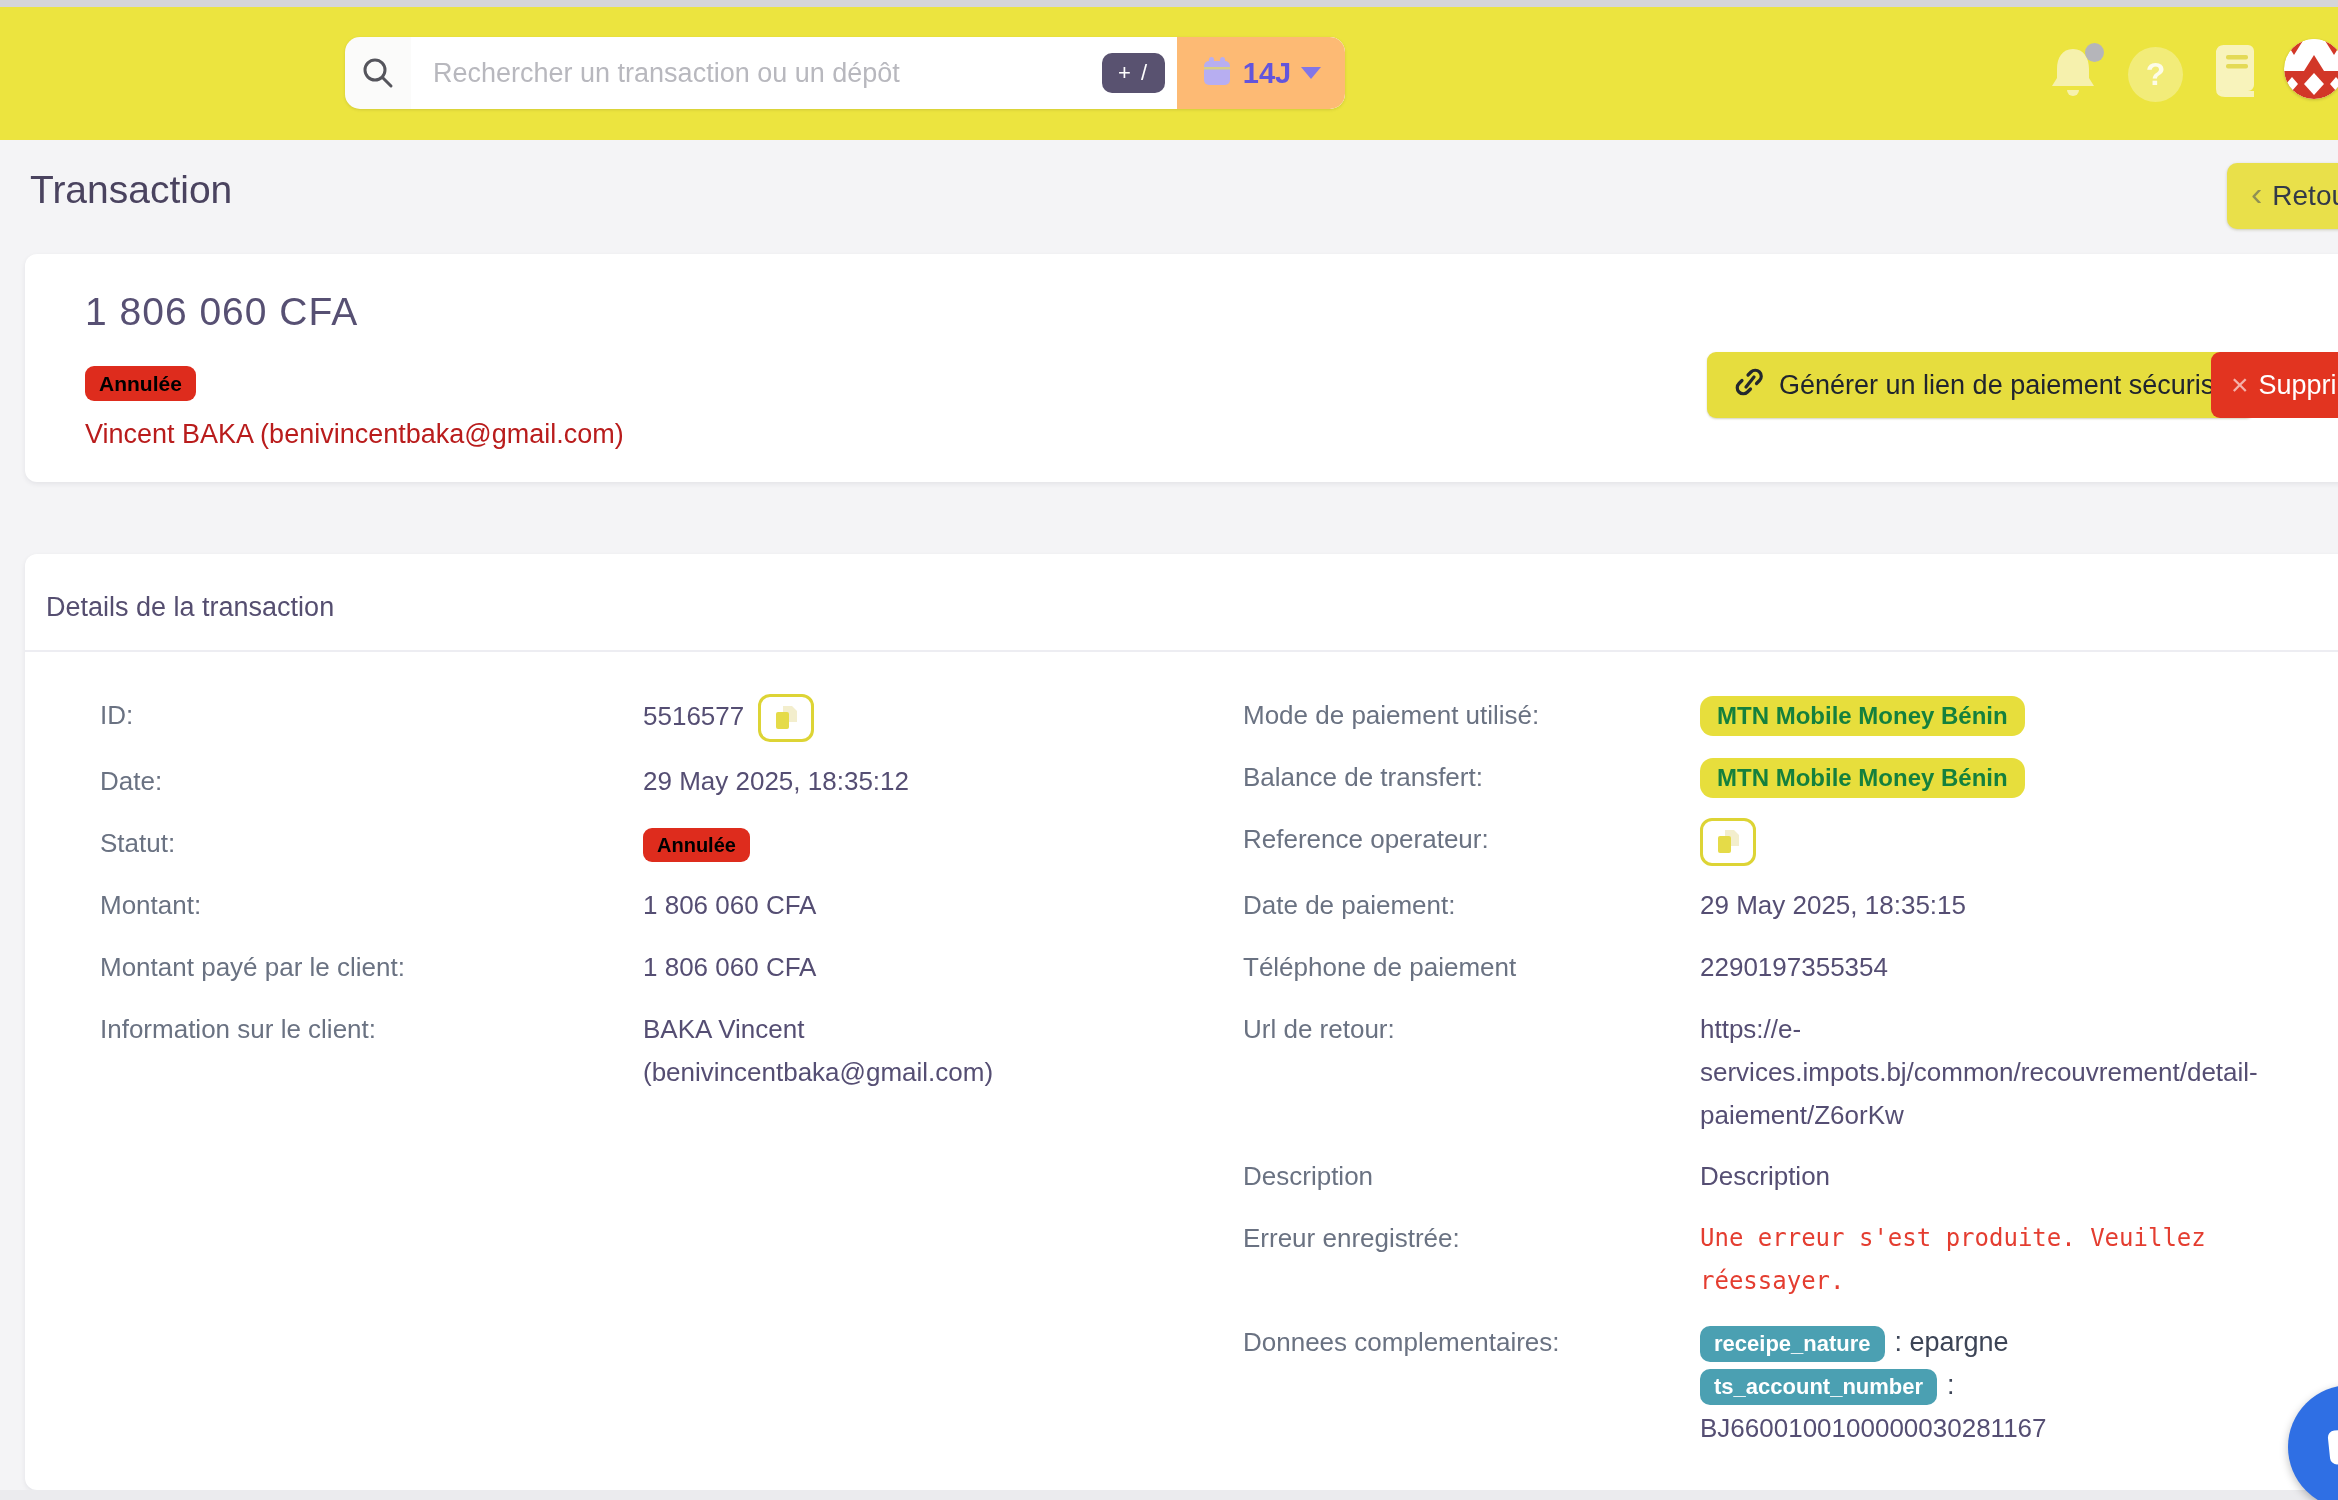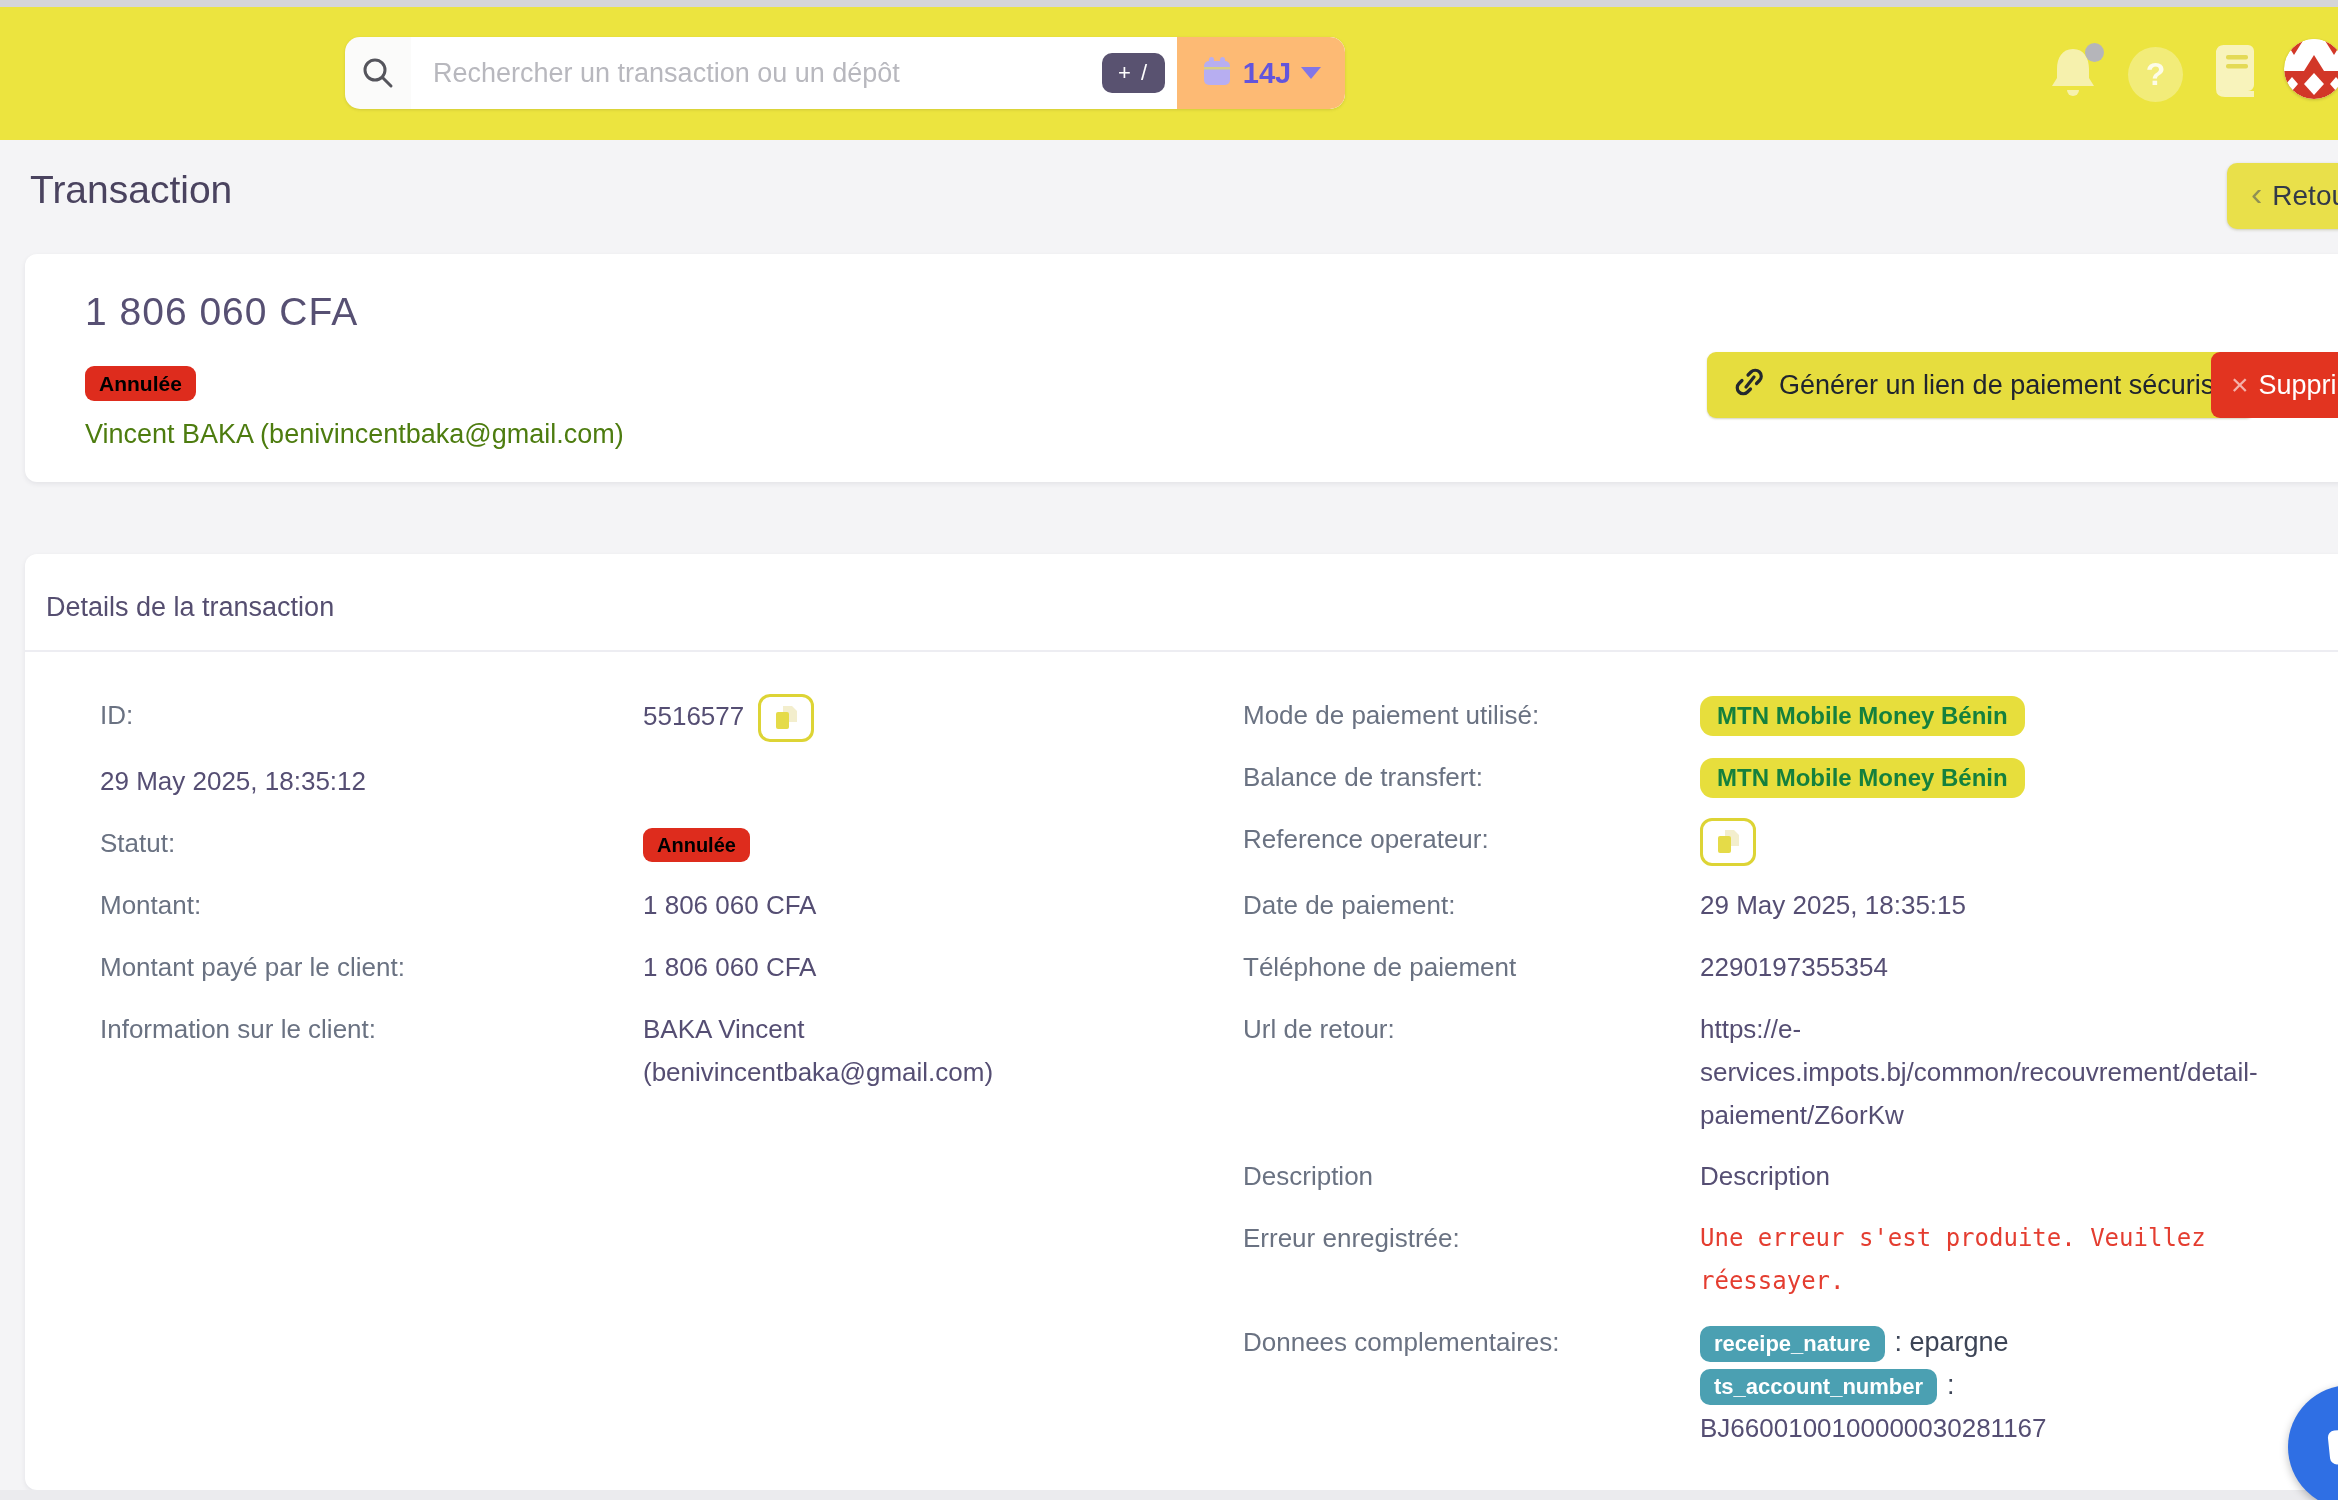--- a/index.html
+++ b/index.html
@@ -65,21 +65,21 @@
           box-shadow:0 2px 5px rgba(40,40,70,.08); }
   .card-summary { top:254px; height:228px; }
   .card-details { top:554px; height:936px; }
 
   .amount { position:absolute; left:60px; top:36px; font-size:39px; font-weight:500; color:#575073; letter-spacing:1px; }
   .badge-red {
     display:inline-block; background:#de2c1d; color:#000000; font-weight:bold;
     font-size:21px; border-radius:9px; padding:7px 14px; line-height:1;
   }
   .summary-status { position:absolute; left:60px; top:112px; }
-  .customer-link { position:absolute; left:60px; top:165px; font-size:27px; color:#4d7c0f; cursor:pointer; text-decoration:none; }
+  .customer-link { position:absolute; left:60px; top:165px; font-size:27px; color:#b91c1c; cursor:pointer; text-decoration:none; }
 
   .btn-generate {
     position:absolute; left:1682px; top:98px; height:66px; display:flex; align-items:center; gap:14px;
     background:#e6dd3e; border-radius:9px; padding:0 26px; font-size:27px; color:#20242e; font-weight:500;
     cursor:pointer; box-shadow:0 1px 2px rgba(80,80,10,.25);
   }
   .btn-delete {
     position:absolute; left:2186px; top:98px; height:66px; width:180px; display:flex; align-items:center; gap:10px;
     background:#e23420; border-radius:9px; padding:0 20px; font-size:27px; color:#ffffff; font-weight:500; cursor:pointer;
   }
@@ -243,20 +243,21 @@
       <div class="kv-value">
         <span>5516577</span><button class="copy-btn">
           <svg width="30" height="32" viewBox="0 0 30 32">
               <path d="M12 4 h9 l5 5 v11 h-14 Z" fill="#f3eecd"></path>
               <rect x="5" y="10" width="13" height="17" rx="2" fill="#e5db48"></rect>
             </svg>
         </button>
       </div>
     </div>
     <div class="kv-row">
+      <div class="kv-label">Date:</div>
       <div class="kv-value">29 May 2025, 18:35:12</div>
     </div>
     <div class="kv-row">
       <div class="kv-label">Statut:</div>
       <div class="kv-value"><span class="badge-red" style="font-size:20px;">Annulée</span></div>
     </div>
     <div class="kv-row">
       <div class="kv-label">Montant:</div>
       <div class="kv-value">1 806 060 CFA</div>
     </div>

